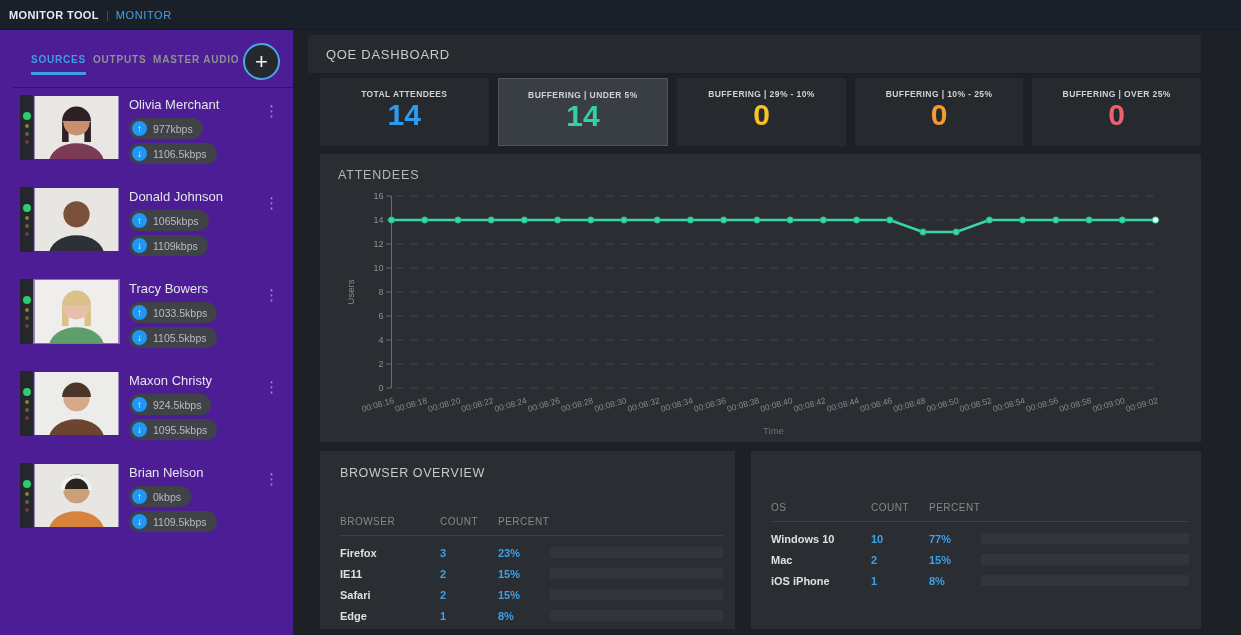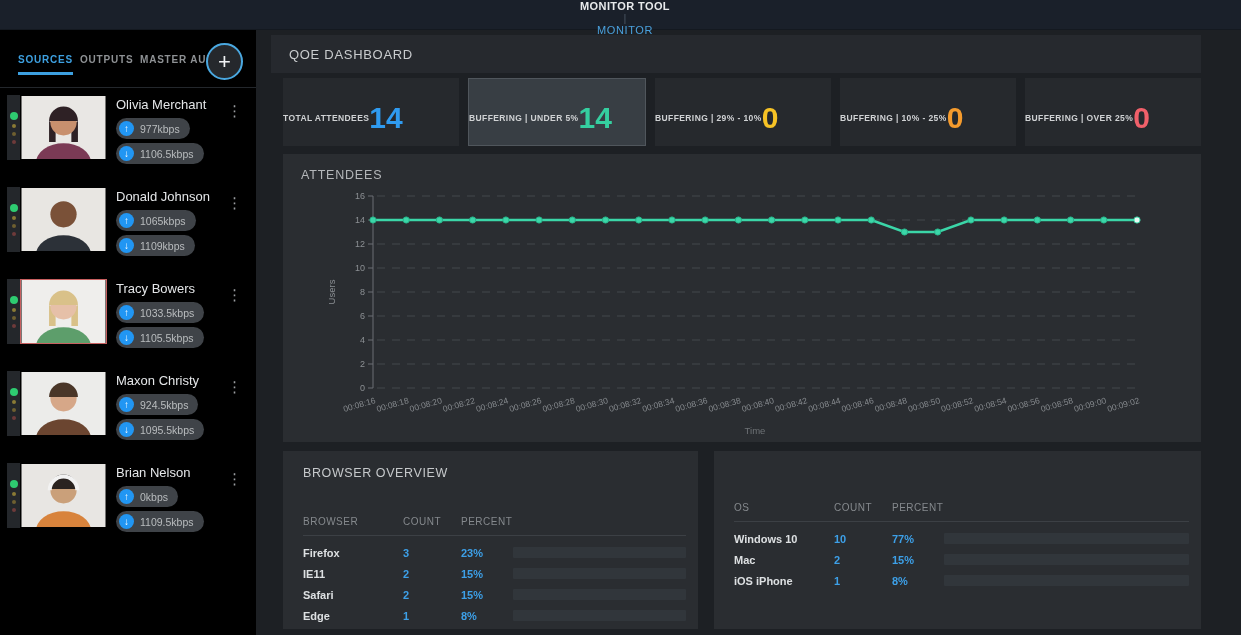--- a/index.html
+++ b/index.html
@@ -1,30 +1,30 @@
 <!DOCTYPE html>
 <html><head>
 <meta charset="utf-8">
 <style>
   * { margin:0; padding:0; box-sizing:border-box; }
   html,body { width:1241px; height:635px; overflow:hidden; background:#1d2024;
               font-family:"Liberation Sans", sans-serif; }
 
   
   .topbar { height:30px; background:#1a202a; display:flex; align-items:center;
-            padding-left:9px; border-bottom:1px solid #141920;flex-direction:column; }
+            padding-left:9px; border-bottom:1px solid #141920; }
   .topbar .app-title { color:#e8eaec; font-size:11px; font-weight:bold; letter-spacing:.4px; }
   .topbar .sep { color:#4a5562; margin:0 7px; font-size:11px; }
   .topbar .nav { color:#4aa0dc; font-size:11px; letter-spacing:.6px; cursor:pointer; }
 
   
   .layout { display:flex; height:605px; }
 
   
-  .sidebar { width:256px; background:#000000; position:relative; flex-shrink:0; }
+  .sidebar { width:293px; background:#4c1d95; position:relative; flex-shrink:0;padding-left:13px; }
   .tabsrow { height:58px; position:relative; border-bottom:1px solid #23272c; }
   .tab { position:absolute; top:24px; font-size:10px; font-weight:bold; letter-spacing:.8px;
          color:#8e9194; cursor:pointer; }
   .tab.active { color:#3da0e0; padding-bottom:7px; border-bottom:3px solid #3da0e0; }
   .tab.t0 { left:18px; } .tab.t1 { left:80px; } .tab.t2 { left:140px; }
   .add-btn { position:absolute; right:13px; top:13px; width:37px; height:37px; border-radius:50%;
              border:2px solid #4aa8e0; background:#25282c; color:#f0f2f4; font-size:22px;
              font-weight:300; display:flex; align-items:center; justify-content:center;
              cursor:pointer; line-height:1; }
   .people { padding:7px 0 0 7px; }
@@ -49,21 +49,21 @@
            letter-spacing:0; cursor:pointer; line-height:1.1; }
 
   
   .main { flex:1; padding:5px 40px 7px 15px; }
   .qoe-header { height:38px; background:#26292e; display:flex; align-items:center;
                 padding-left:18px; margin-bottom:5px; }
   .qoe-header span { color:#c9ccce; font-size:13px; letter-spacing:.7px; }
   .inset { margin-left:12px; }
 
   .cards { display:flex; gap:9px; height:68px; margin-bottom:8px; }
-  .card { flex:1; background:#26292d; display:flex; flex-direction:row; align-items:center;
+  .card { flex:1; background:#26292d; display:flex; flex-direction:column; align-items:center;
           padding-top:11px; cursor:pointer; }
   .card.hl { background:#383e44; border:1px solid #50565c; }
   .card .clabel { color:#d0d2d4; font-size:8.5px; font-weight:bold; letter-spacing:.4px; }
   .card .cvalue { font-size:30px; font-weight:bold; margin-top:1px; line-height:1; }
 
   .chart-panel { height:288px; background:#2a2d31; margin-bottom:9px; padding:14px 10px 0 18px; }
   .chart-title { color:#b4b7ba; font-size:12.5px; letter-spacing:.8px; margin-bottom:2px; }
   .chart-wrap svg { width:100%; height:258px; display:block; }
 
   .tables { display:flex; gap:16px; height:178px; }

